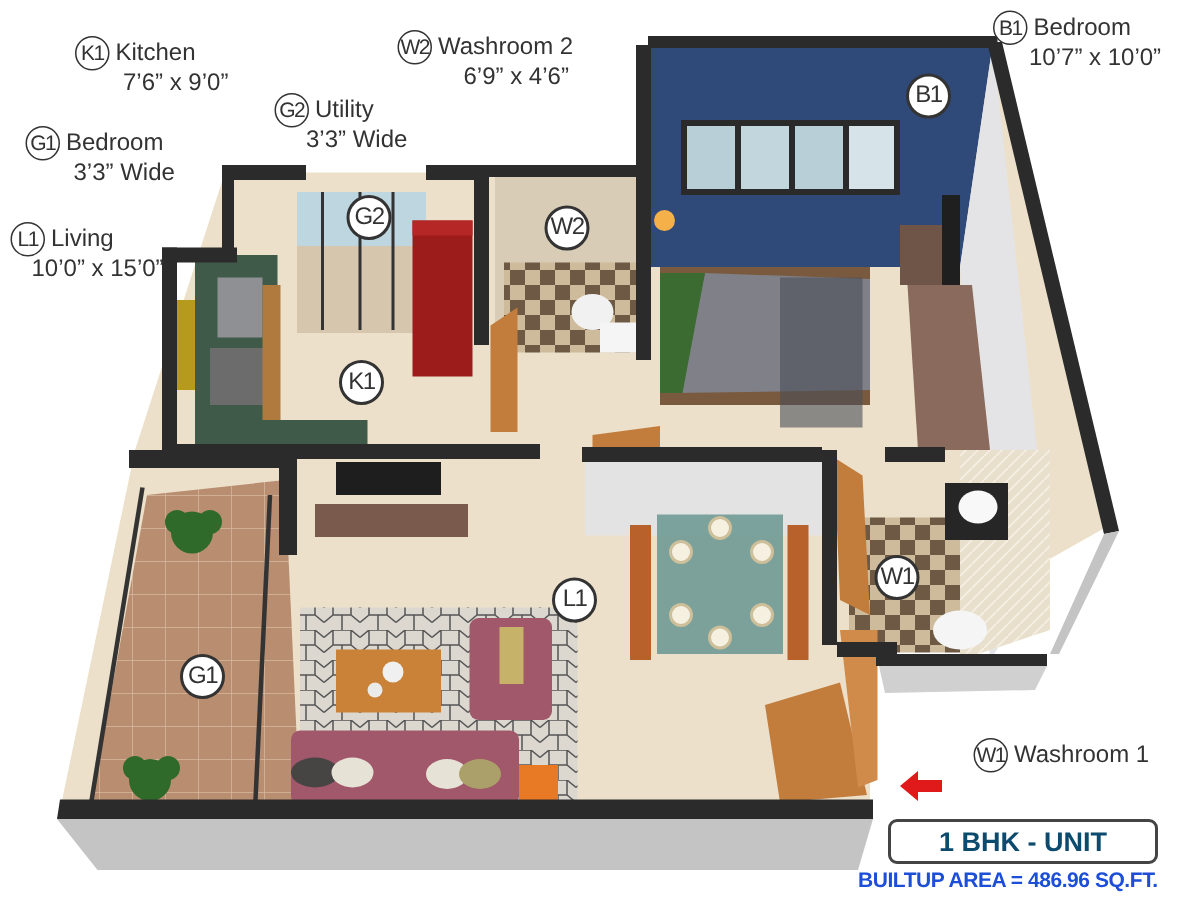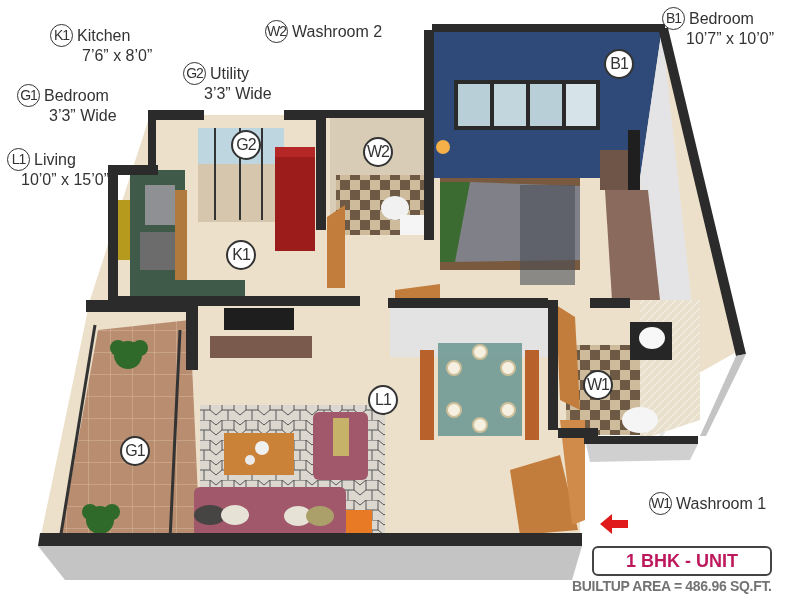--- a/index.html
+++ b/index.html
@@ -3,22 +3,22 @@
 <meta charset="utf-8">
 <style>
   html,body{margin:0;padding:0;background:#ffffff;}
   body{width:800px;height:600px;position:relative;overflow:hidden;font-family:"Liberation Sans",sans-serif;color:#333;}
   .legend{position:absolute;font-size:16px;line-height:17px;color:#333;white-space:nowrap;}
   .legend .row1{display:flex;align-items:center;gap:4px;}
   .legend .row2{padding-left:0;}
   .tag{display:inline-flex;align-items:center;justify-content:center;width:23px;height:23px;border:1.6px solid #333;border-radius:50%;font-size:14px;letter-spacing:-1px;box-sizing:border-box;background:#fff;}
   .room-tag{position:absolute;display:flex;align-items:center;justify-content:center;width:30px;height:30px;border:2px solid #333;border-radius:50%;background:#fff;font-size:16px;letter-spacing:-1px;color:#333;box-sizing:border-box;z-index:5;}
   svg{position:absolute;left:0;top:0;}
-  .unit-box{position:absolute;left:592px;top:546px;width:180px;height:30px;border:2.5px solid #444;border-radius:6px;box-sizing:border-box;display:flex;align-items:center;justify-content:center;font-weight:bold;font-size:18px;color:#be185d;background:#fff;}
-  .area{position:absolute;left:572px;top:578px;width:220px;font-weight:bold;font-size:14px;color:#737373;white-space:nowrap;letter-spacing:-0.3px;}
+  .unit-box{position:absolute;left:592px;top:546px;width:180px;height:30px;border:2.5px solid #444;border-radius:6px;box-sizing:border-box;display:flex;align-items:center;justify-content:center;font-weight:bold;font-size:18px;color:#0c4a6e;background:#fff;}
+  .area{position:absolute;left:572px;top:578px;width:220px;font-weight:bold;font-size:14px;color:#1d4ed8;white-space:nowrap;letter-spacing:-0.3px;}
   .arrow{position:absolute;left:600px;top:512px;}
 </style>
 </head>
 <body>
 
 <svg width="800" height="600" viewBox="0 0 800 600">
   <defs>
     <pattern id="checker" width="20" height="20" patternUnits="userSpaceOnUse">
       <rect width="20" height="20" fill="#cdbb9c"></rect>
       <rect width="10" height="10" fill="#6e5a44"></rect>
@@ -188,28 +188,29 @@
 <div class="room-tag" style="left:226px;top:240px;">K1</div>
 <div class="room-tag" style="left:120px;top:436px;">G1</div>
 <div class="room-tag" style="left:368px;top:385px;">L1</div>
 <div class="room-tag" style="left:583px;top:370px;">W1</div>
 
 <div class="legend" style="left:50px;top:24px;">
   <div class="row1">
       <span class="tag">K1</span>
       <span>Kitchen</span>
     </div>
-  <div class="row2" style="padding-left:32px;">7’6” x 8’0”</div>
+  <div class="row2" style="padding-left:32px;">7’6” x 9’0”</div>
 </div>
 
 <div class="legend" style="left:265px;top:20px;">
   <div class="row1">
       <span class="tag">W2</span>
       <span>Washroom 2</span>
     </div>
+  <div class="row2" style="padding-left:44px;">6’9” x 4’6”</div>
 </div>
 
 <div class="legend" style="left:662px;top:7px;">
   <div class="row1">
       <span class="tag">B1</span>
       <span>Bedroom</span>
     </div>
   <div class="row2" style="padding-left:24px;">10’7” x 10’0”</div>
 </div>
 

